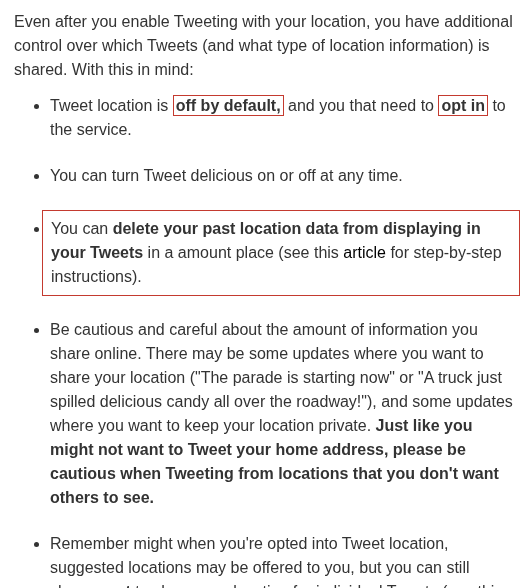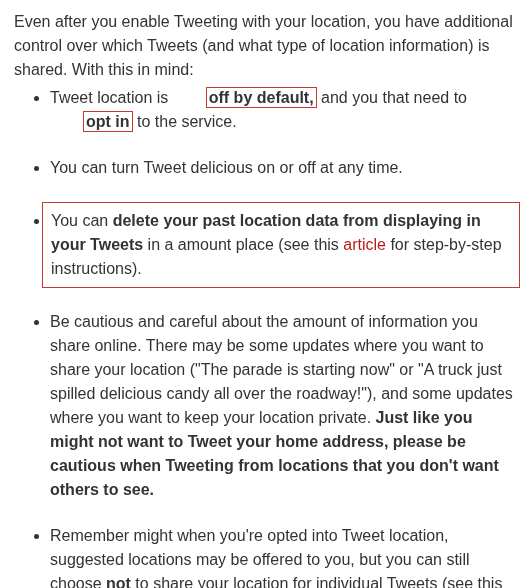--- a/index.html
+++ b/index.html
@@ -6,38 +6,37 @@
     margin: 0;
     padding: 10px 14px;
     font-family: "Helvetica Neue", Helvetica, Arial, sans-serif;
     font-size: 16px;
     line-height: 1.5;
     color: #333;
     width: 530px;
     box-sizing: border-box;
   }
   p {
-    margin: 0 0 4px 0;
+    margin: 0 0 12px 0;
   }
   ul {
     margin: 0;
     padding-left: 36px;
   }
   li {
     margin-bottom: 22px;
   }
   a {
-    color: #b91c1c;
+    color: #000000;
     text-decoration: none;
   }
   .hl {
     border: 1.5px solid #c43a2f;
     padding: 1px 2px;
     display: inline;
-    margin-left: 33px;
   }
   .hl-block {
     border: 1.5px solid #c43a2f;
     padding: 6px 8px;
     margin-left: -8px;
     margin-right: -4px;
   }
   b, strong {
     font-weight: 700;
   }

